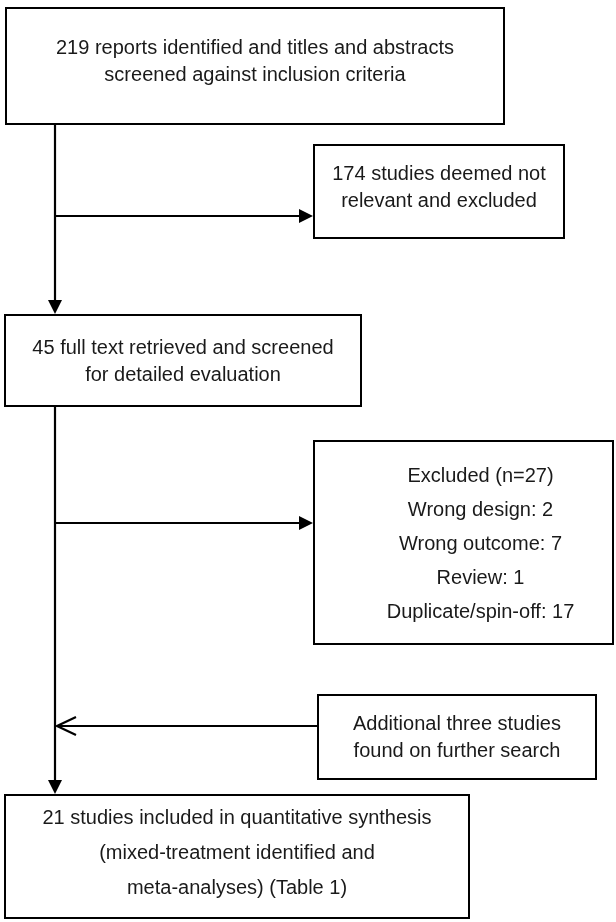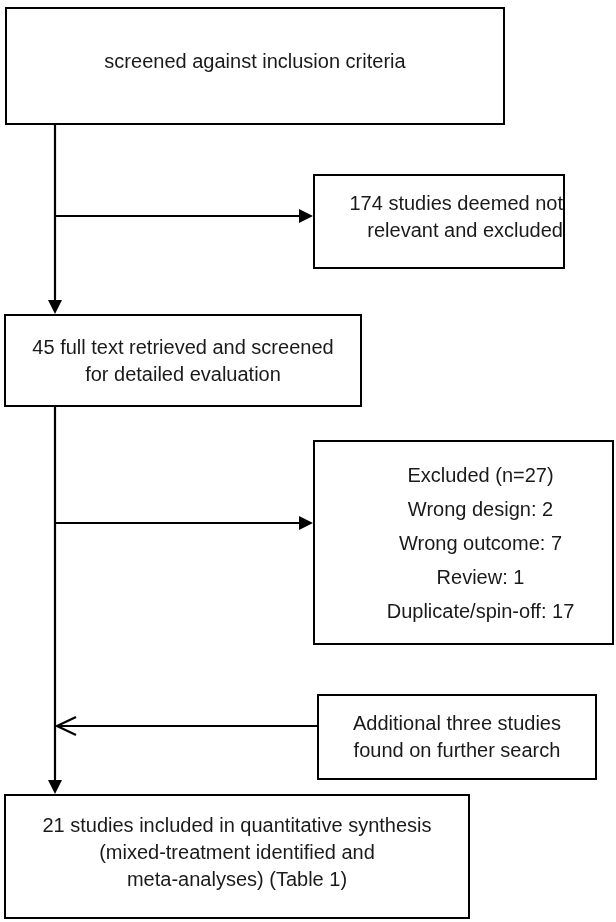--- a/index.html
+++ b/index.html
@@ -35,44 +35,44 @@
     text-align: center;
     font-size: 20px;
     line-height: 27px;
   }
   .box-identified {
     left: 5px;  top: 7px;
     width: 500px; height: 118px;
     padding-bottom: 10px;
   }
   .box-not-relevant {
-    left: 313px; top: 174px;
+    left: 313px; top: 144px;
     width: 252px; height: 95px;
     padding-bottom: 9px;
-    text-align: right;
   }
   .box-full-text {
     left: 4px; top: 314px;
     width: 358px; height: 93px;
   }
   .box-excluded {
     left: 313px; top: 440px;
     width: 301px; height: 205px;
     text-align: center;
     padding-left: 34px;
     line-height: 34px;
   }
   .box-additional {
     left: 317px; top: 674px;
     width: 280px; height: 86px; margin-top: 20px;
   }
   .box-included {
     left: 4px; top: 794px;
     width: 466px; height: 125px;
     padding-bottom: 9px;
+    gap: 8px;
   }
 </style>
 </head>
 <body>
 
 <div class="canvas">
 
   <svg class="connectors" viewBox="0 0 616 922" xmlns="http://www.w3.org/2000/svg">
 
     <g>
@@ -95,20 +95,21 @@
       <polygon points="313,523 299,516 299,530" fill="#000000"></polygon>
     </g>
 
     <g>
       <line x1="317" y1="726" x2="59" y2="726" stroke="#000000" stroke-width="2.2"></line>
       <polyline points="76,717 57,726 76,735" fill="none" stroke="#000000" stroke-width="2.2"></polyline>
     </g>
   </svg>
 
   <div class="box box-identified">
+    <div>219 reports identified and titles and abstracts</div>
     <div>screened against inclusion criteria</div>
   </div>
 
   <div class="box box-not-relevant">
     <div>174 studies deemed not</div>
     <div>relevant and excluded</div>
   </div>
 
   <div class="box box-full-text">
     <div>45 full text retrieved and screened</div>

